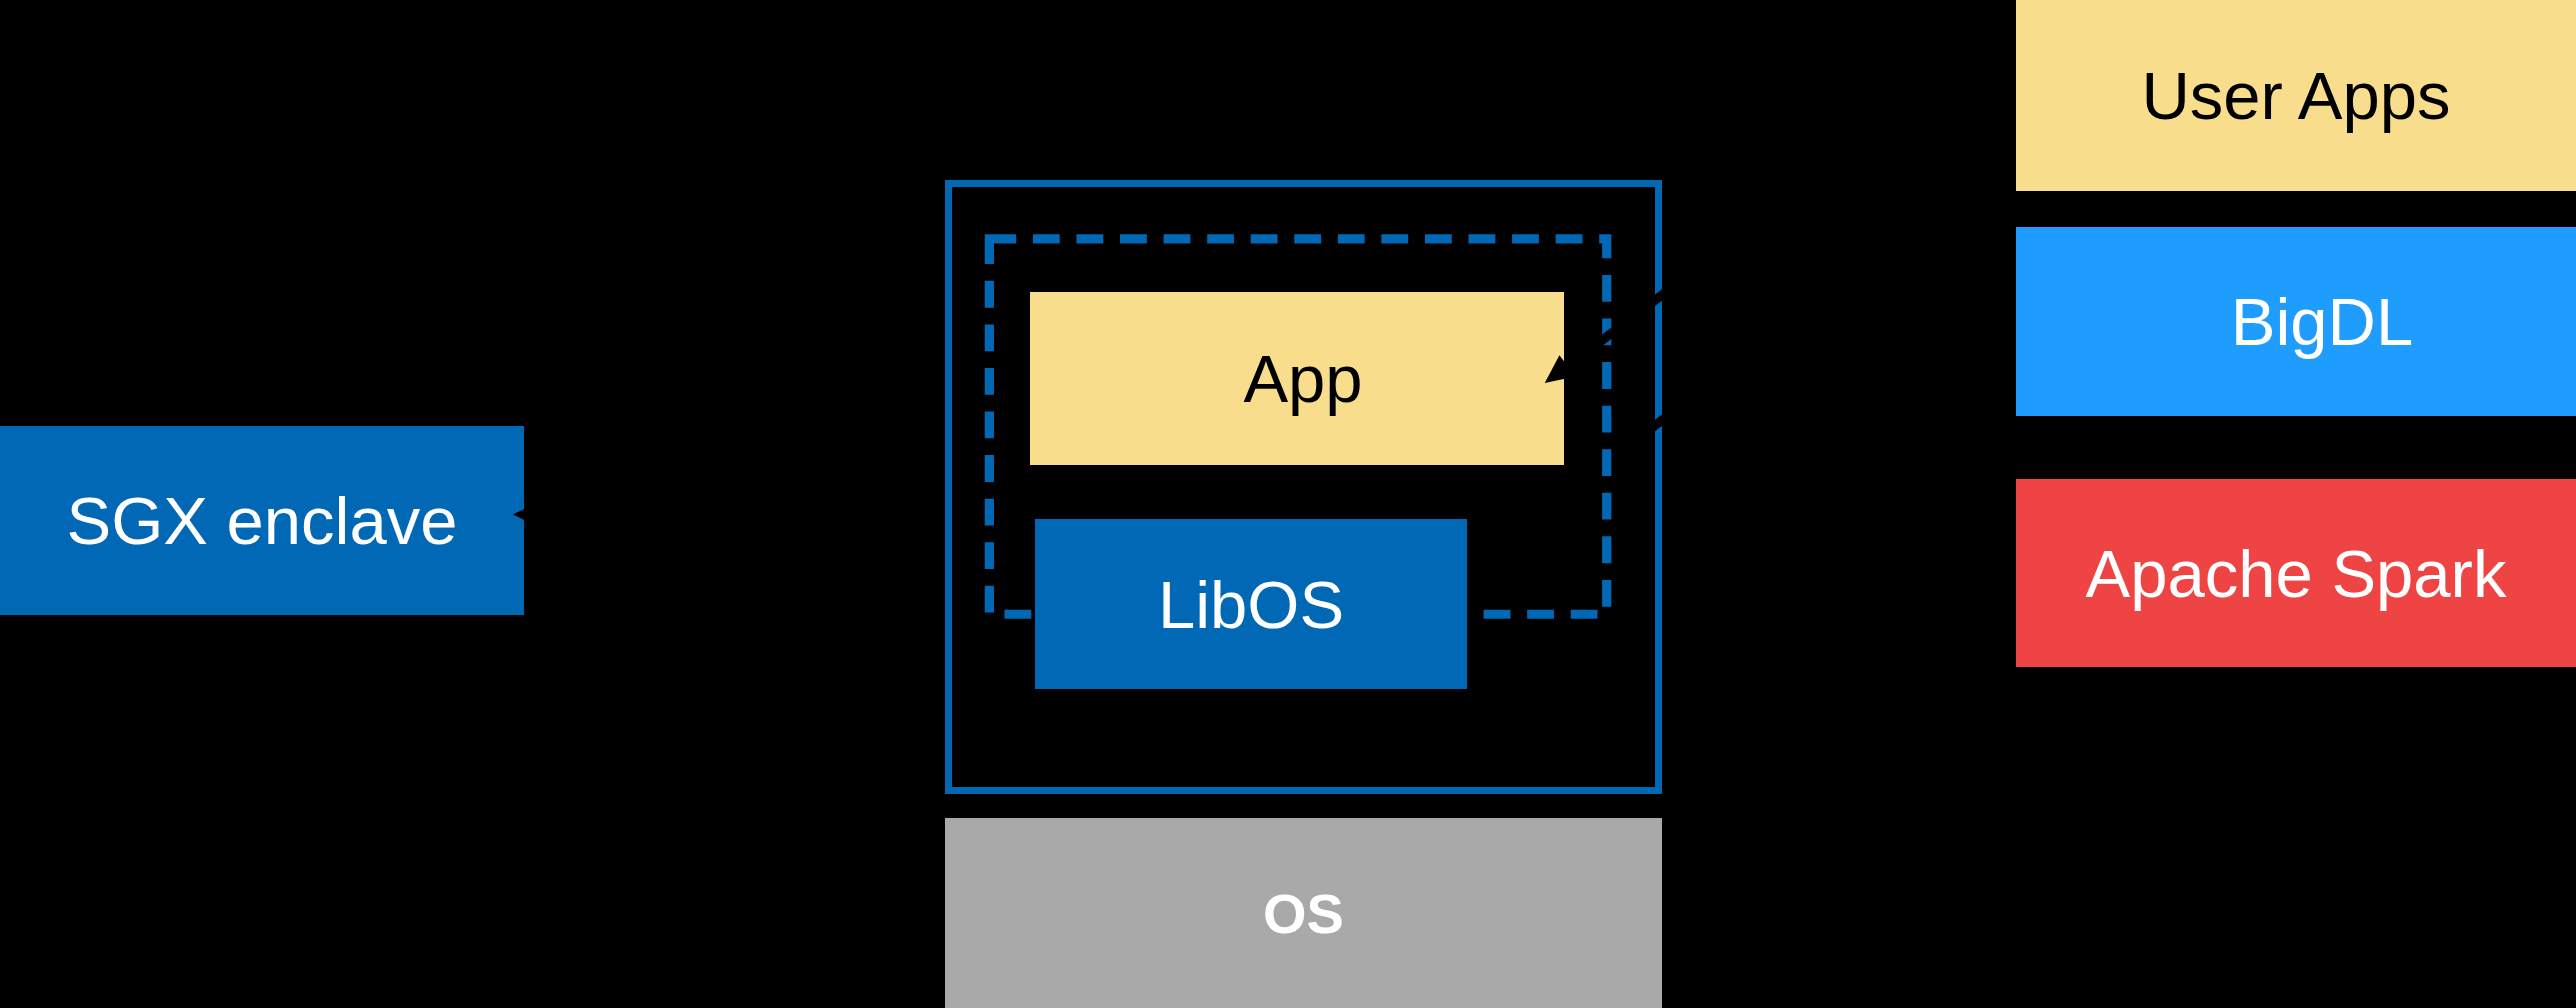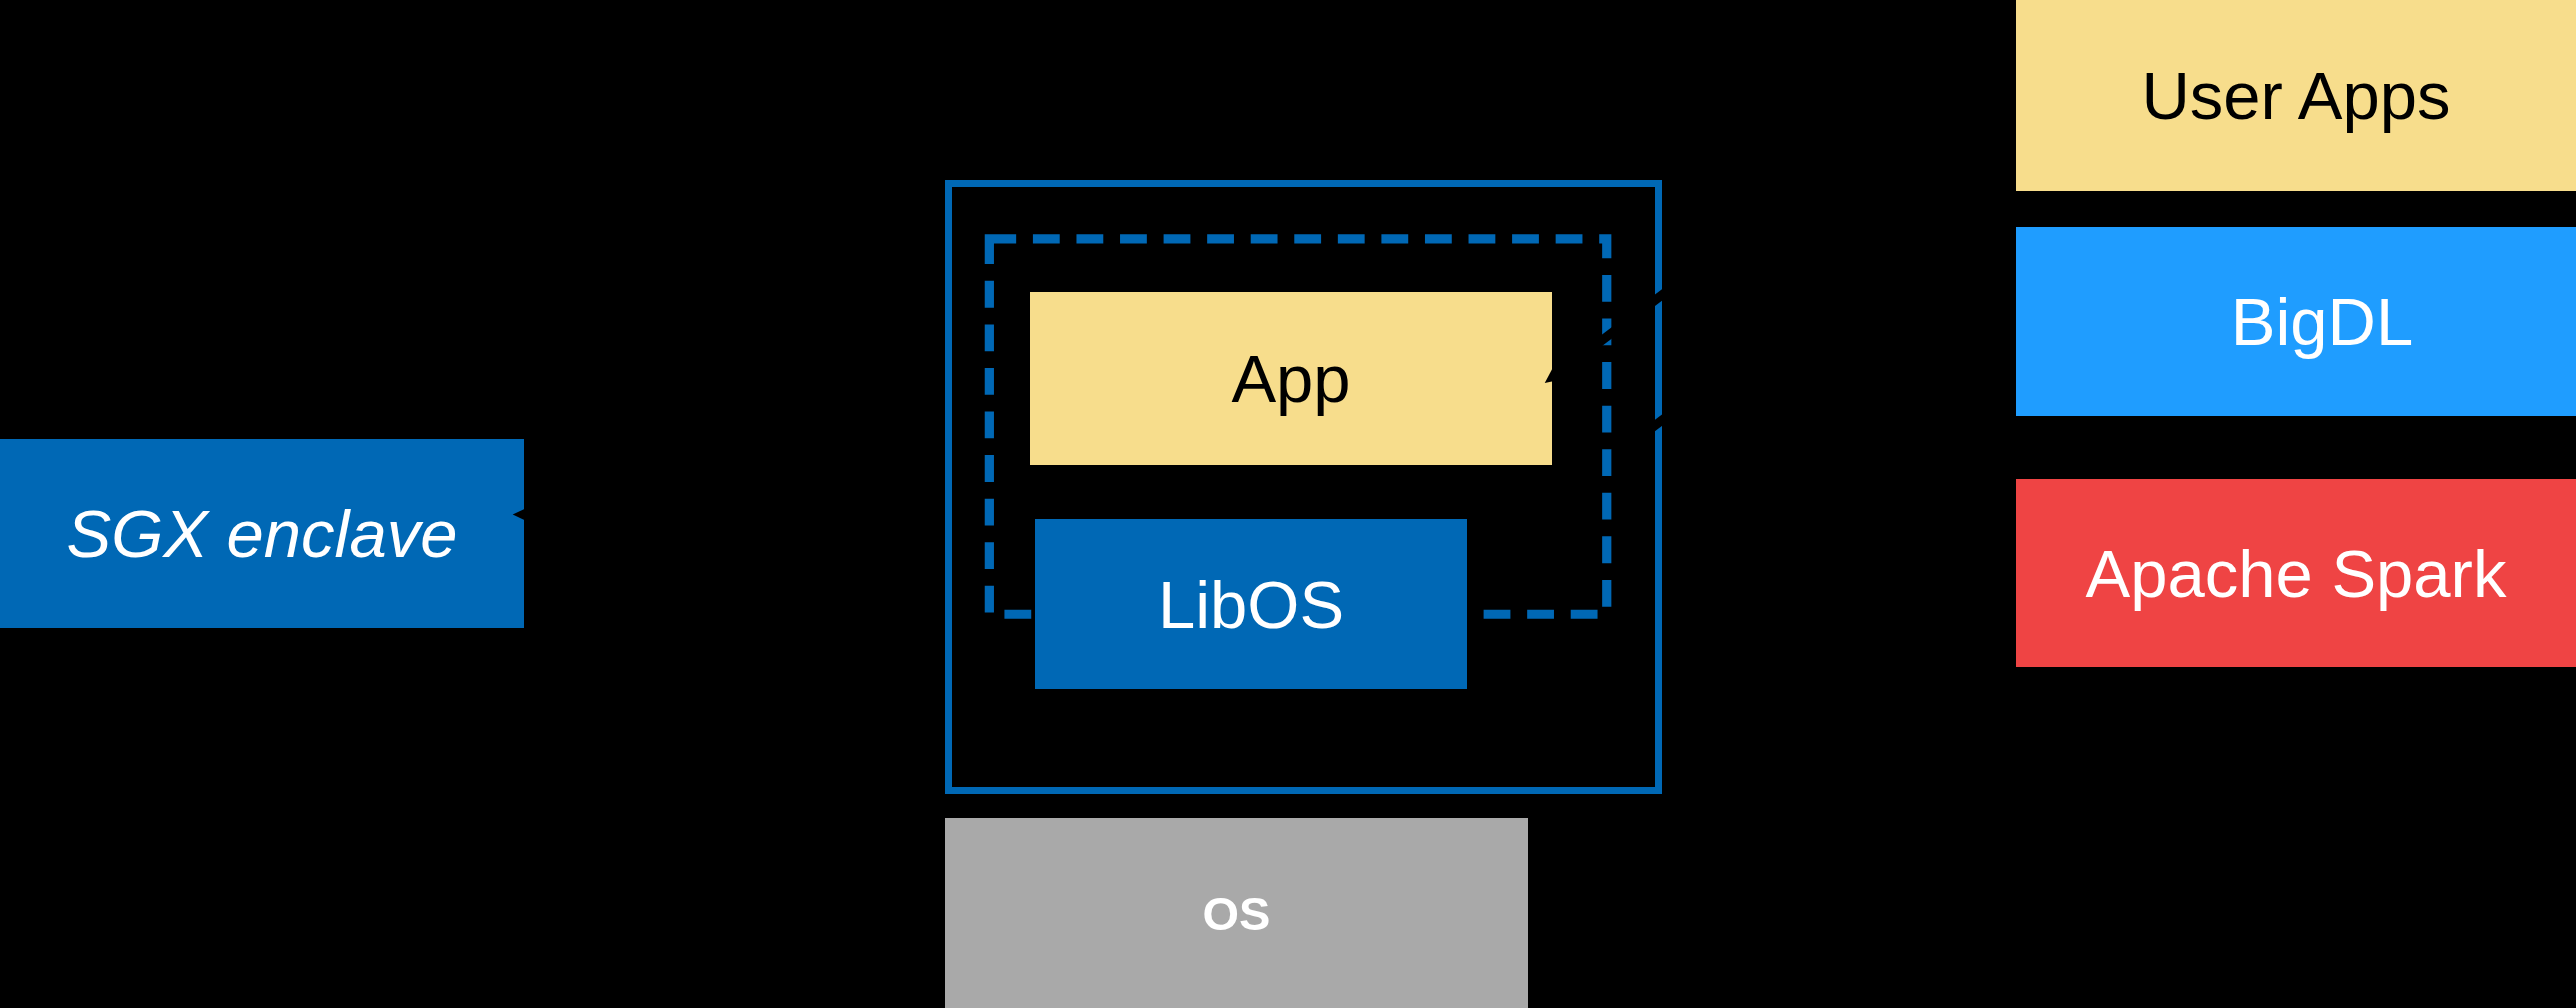--- a/index.html
+++ b/index.html
@@ -10,30 +10,30 @@
     overflow:hidden;
     font-family:"Liberation Sans", sans-serif;
   }
   .box{
     position:absolute;
     display:flex;align-items:center;justify-content:center;
     font-size:67px;font-weight:400;
     white-space:nowrap;
   }
   
-  #sgx-box{left:0;top:439px;width:524px;height:189px;background:#0068b5;color:#fff;font-style:italic;}
+  #sgx-box{left:0;top:426px;width:524px;height:189px;background:#0068b5;color:#fff;}
   
   #enclave-outer{
     position:absolute;left:945px;top:180px;width:717px;height:614px;
     border:7.5px solid #0068b5;box-sizing:border-box;background:transparent;
   }
   
-  #app-box{left:1030px;top:292px;width:522px;height:173px;background:#f7dd8c;color:#000;}
+  #app-box{left:1030px;top:292px;width:522px;height:173px;background:#f7dd8c;color:#000;padding-left:12px;}
   #libos-box{left:1035px;top:519px;width:432px;height:170px;background:#0068b5;color:#fff;}
-  #os-box{left:945px;top:818px;width:583px;height:190px;background:#a9a9a9;color:#fff;font-weight:700;font-size:47px;}
+  #os-box{left:945px;top:818px;width:717px;height:190px;background:#a9a9a9;color:#fff;font-weight:700;font-size:56px;}
   
   #user-apps-box{left:2016px;top:0;width:560px;height:191px;background:#f7dd8c;color:#000;}
   #bigdl-box{left:2016px;top:227px;width:612px;height:189px;background:#1f9dff;color:#fff;}
   #spark-box{left:2016px;top:479px;width:560px;height:188px;background:#ef4444;color:#fff;}
   
   .layer{position:absolute;left:0;top:0;pointer-events:none;}
   #underlay{z-index:1;}
   .boxlayer{z-index:2;text-align:center;}
   #overlay{z-index:10;}
   #enclave-outer{z-index:2;}

